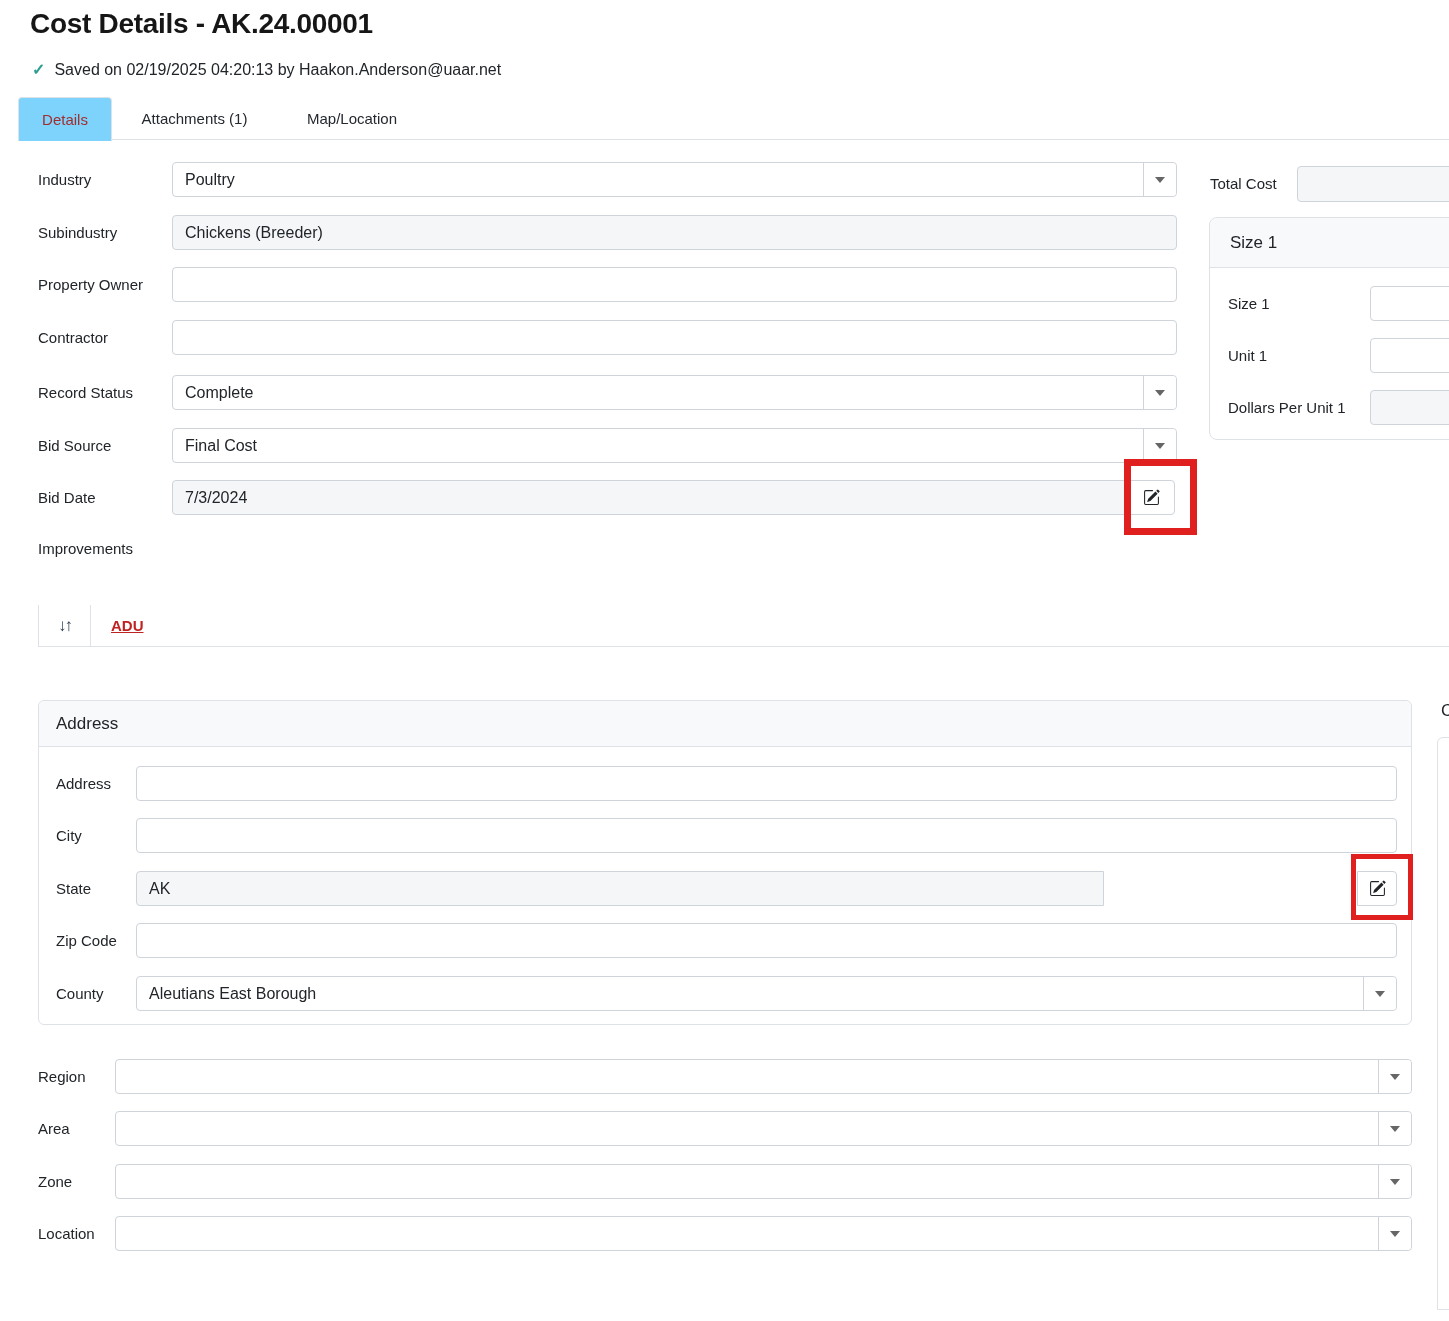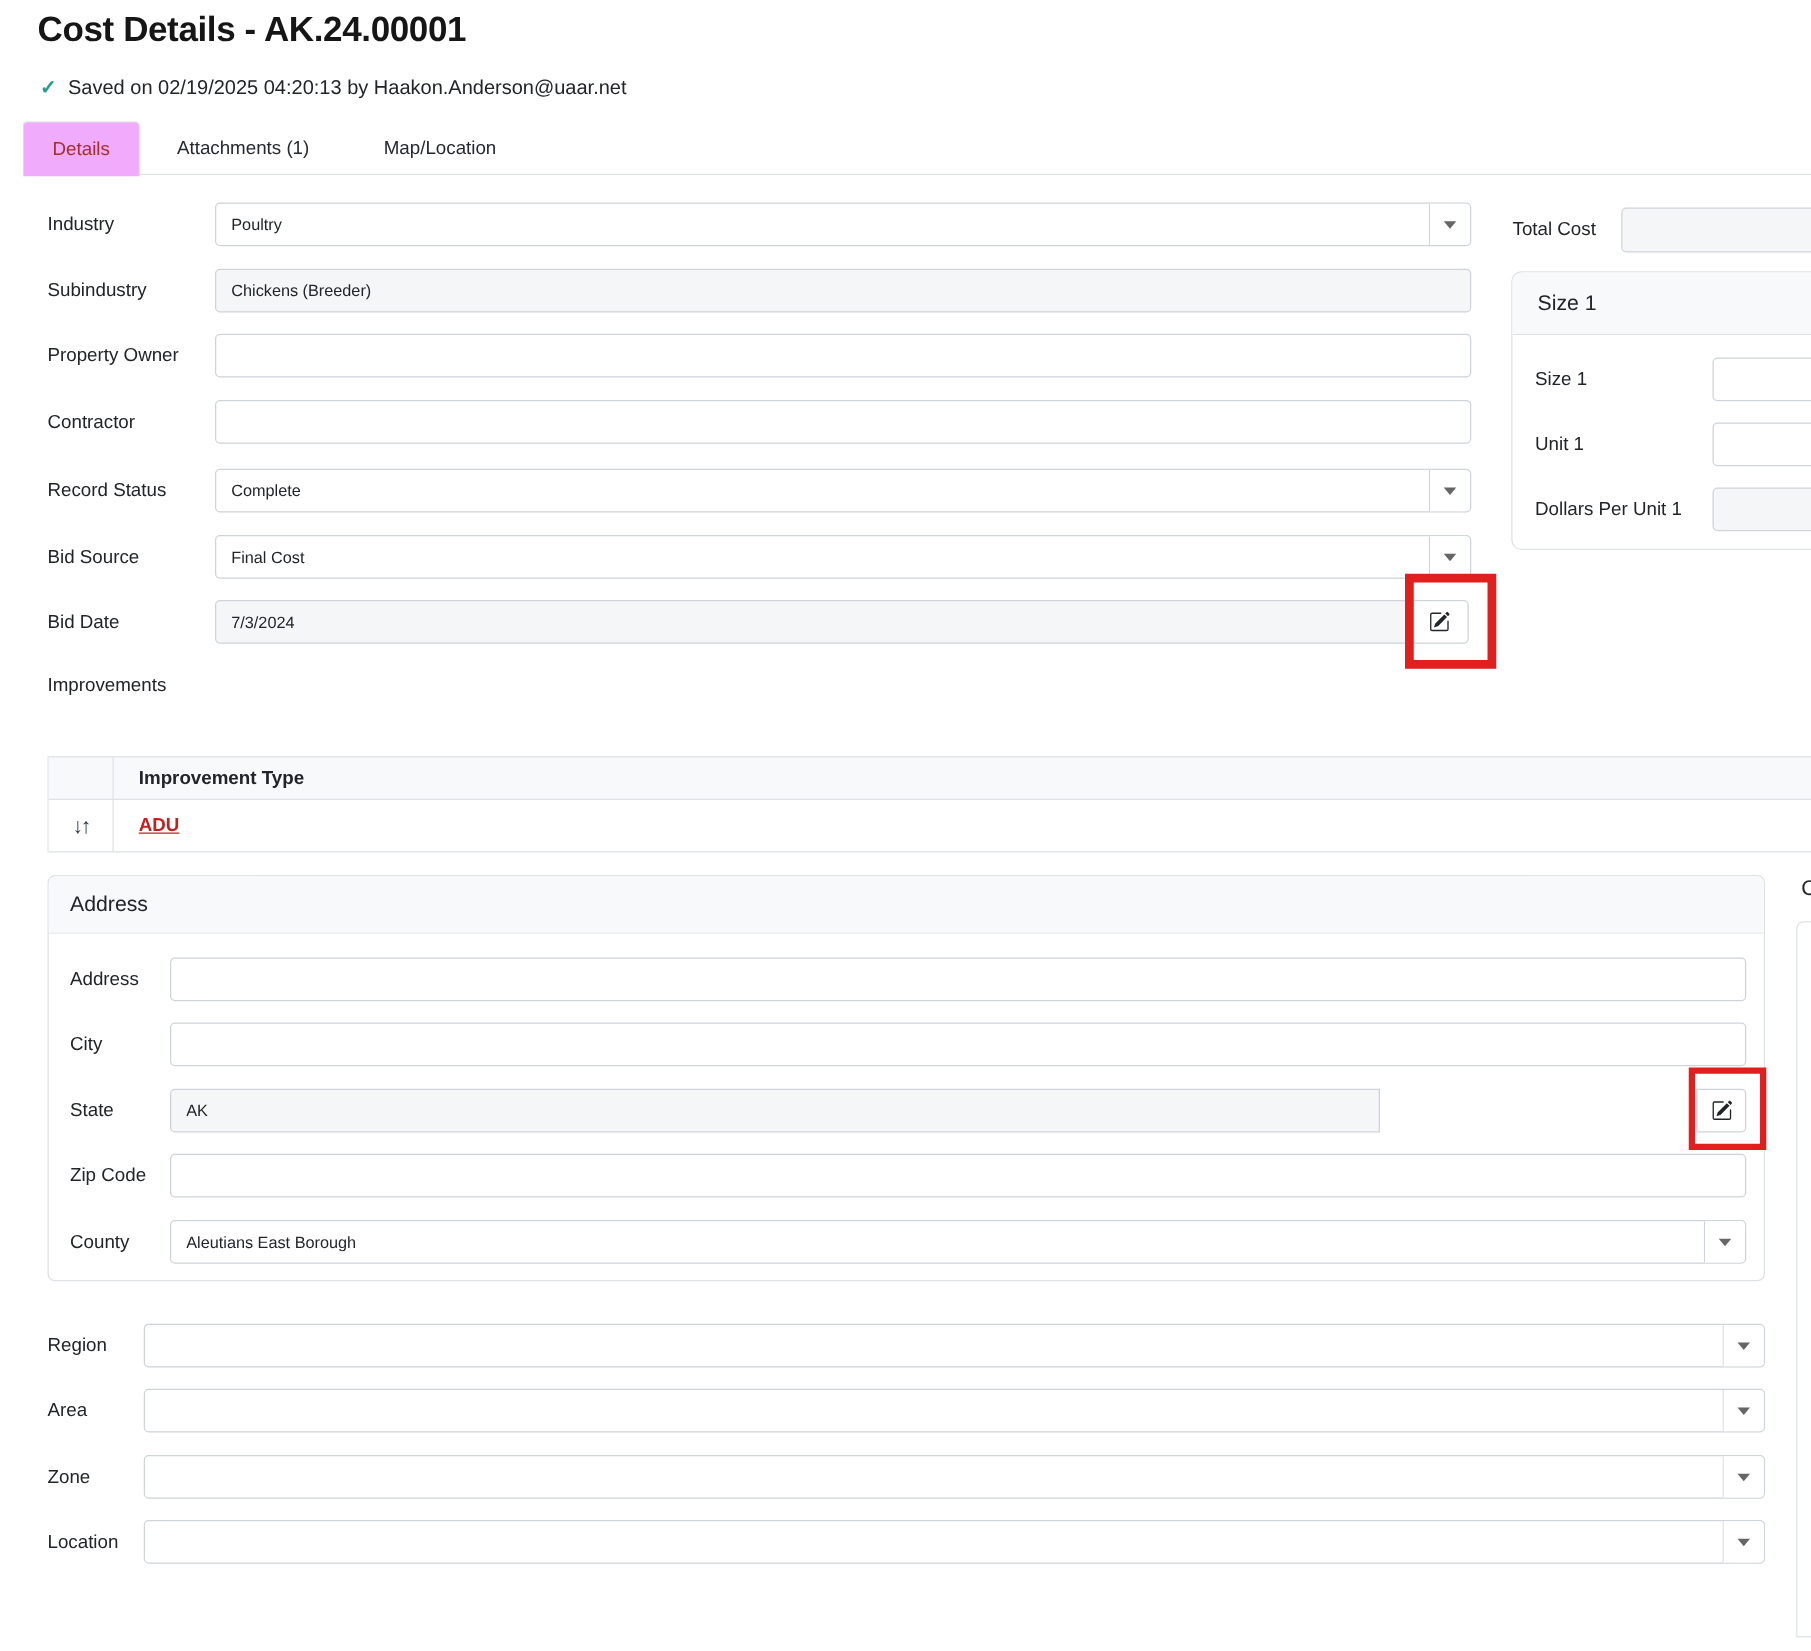--- a/index.html
+++ b/index.html
@@ -8,27 +8,27 @@
   .page { position:relative; width:1449px; height:1321px; overflow:hidden; background:#fff; }
 
   
   .page-title { position:absolute; left:30px; top:8px; font-size:28px; font-weight:700; color:#161616; letter-spacing:-0.3px;text-align:center; }
   .saved-line { position:absolute; left:32px; top:60px; font-size:16px; color:#212529; }
   .check { color:#2a9d8f; font-weight:700; margin-right:9px; }
 
   
   .tabline { position:absolute; left:18px; right:0; top:139px; height:1px; background:#dee2e6; z-index:1; }
   .tab { position:absolute; top:97px; height:43px; line-height:43px; font-size:15px; text-align:center; color:#24292f; cursor:pointer; z-index:0; }
-  .tab.active { background:#f0abfc; border:1px solid #dee2e6; border-bottom:none; border-radius:4px 4px 0 0; color:#a12e2e; z-index:2; height:44px; }
+  .tab.active { background:#7dd3fc; border:1px solid #dee2e6; border-bottom:none; border-radius:4px 4px 0 0; color:#a12e2e; z-index:2; height:44px; }
 
   
   .flabel { position:absolute; font-size:15px; color:#212529; height:35px; line-height:35px; white-space:nowrap; }
   .field { position:absolute; height:35px; }
   input.txt { width:100%; height:100%; border:1px solid #ced4da; border-radius:4px; padding:0 12px;
-              font-family:"Liberation Sans",sans-serif; font-size:13px; color:#212529; background:#fff; outline:none; }
+              font-family:"Liberation Sans",sans-serif; font-size:16px; color:#212529; background:#fff; outline:none; }
   input.ro { background:#f5f6f7; }
   .combo { }
   .combo input.txt { padding-right:46px; }
   .combo-arrow { position:absolute; top:1px; right:1px; bottom:1px; width:33px; border-left:1px solid #ced4da;
                  border-radius:0 4px 4px 0; background:#fff; display:flex; align-items:center; justify-content:center; cursor:pointer; }
   .tri { width:0; height:0; border-left:5px solid transparent; border-right:5px solid transparent; border-top:6px solid #666; }
   .edit-btn { position:absolute; top:0; right:0; width:47px; height:100%; border:1px solid #ced4da; border-radius:0 4px 4px 0;
               background:#fff; display:flex; align-items:center; justify-content:center; cursor:pointer; padding:0; }
   .grp-input { position:absolute; left:0; top:0; height:100%; }
   .grp-input input { border-radius:4px 0 0 4px; }
@@ -152,24 +152,20 @@
     <div class="field" style="left:160px;top:120px;width:100px;">
       <input class="txt" value="" style="">
     </div>
     <div class="flabel" style="left:18px;top:172px;">Dollars Per Unit 1</div>
     <div class="field" style="left:160px;top:172px;width:100px;">
       <input class="txt ro" readonly="" value="" style="">
     </div>
   </div>
 
   <div id="improvements-table">
-    <div class="thead">
-      <div class="th-sort"></div>
-      <div class="th-type">Improvement Type</div>
-    </div>
     <div class="trow">
       <div class="td-sort">
           <span>↓↑</span>
         </div>
       <div class="td-type">
         <a>ADU</a>
       </div>
     </div>
   </div>
 

